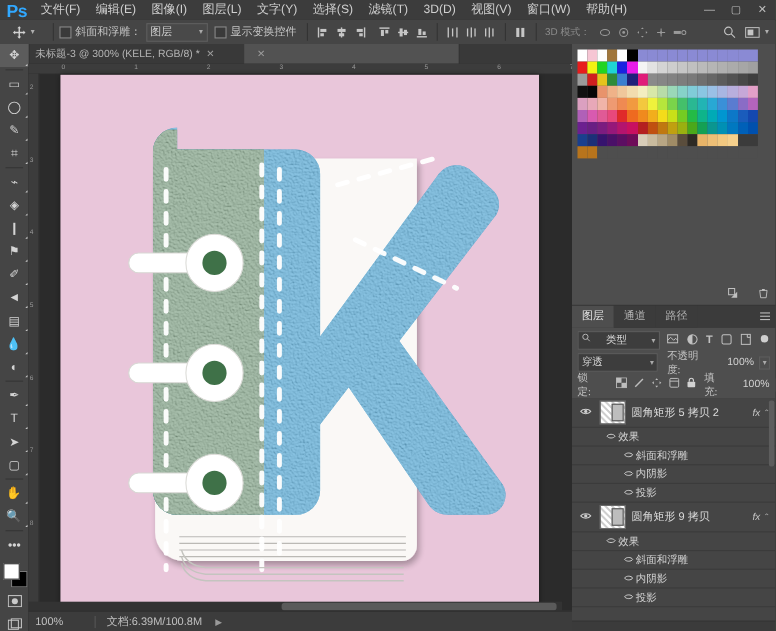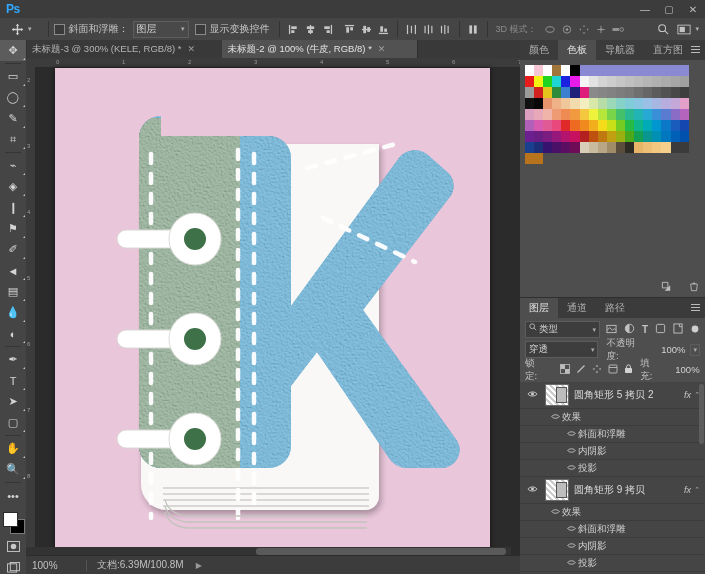--- a/index.html
+++ b/index.html
@@ -5,21 +5,21 @@
   html,body{margin:0;padding:0;background:#3a3a3a;}
   body{width:705px;height:574px;overflow:hidden;
        font-family:"Liberation Sans","DejaVu Sans",sans-serif;
        font-size:11px;color:#c8c8c8;-webkit-font-smoothing:antialiased;}
   .app{position:relative;width:705px;height:574px;background:#424242;}
 
   
   .titlebar{position:absolute;left:0;top:0;width:705px;height:18px;
             background:#3c3c3c;border-bottom:1px solid #2c2c2c;}
   .ps-logo{position:absolute;left:6px;top:2px;width:20px;height:14px;
-           color:#31a8ff;font-weight:bold;font-size:12px;letter-spacing:-.5px;}
+           color:#31a8ff;font-weight:bold;font-size:16px;letter-spacing:-.5px;}
   .menubar{position:absolute;left:30px;top:0;height:18px;display:flex;align-items:center;}
   .menu-item{padding:0 7px;line-height:18px;font-size:11px;color:#cfcfcf;cursor:default;white-space:nowrap;}
   .wincontrols{position:absolute;right:0;top:0;height:18px;display:flex;}
   .wbtn{width:24px;height:18px;display:flex;align-items:center;justify-content:center;
         font-size:10px;color:#bdbdbd;}
 
   
   .optbar{position:absolute;left:0;top:18px;width:705px;height:22px;
           background:#454545;border-bottom:1px solid #2f2f2f;
           display:flex;align-items:center;}
@@ -124,20 +124,33 @@
   .efx.sub{padding-left:44px;}
   .lscroll{position:absolute;right:1px;top:2px;width:5px;height:60px;background:#5d5d5d;border-radius:2px;}
 </style>
 </head>
 <body>
 
 <div class="app">
 
   <div class="titlebar">
     <div class="ps-logo">Ps</div>
+    <div class="menubar" id="menubar">
+        <div class="menu-item">文件(F)</div>
+        <div class="menu-item">编辑(E)</div>
+        <div class="menu-item">图像(I)</div>
+        <div class="menu-item">图层(L)</div>
+        <div class="menu-item">文字(Y)</div>
+        <div class="menu-item">选择(S)</div>
+        <div class="menu-item">滤镜(T)</div>
+        <div class="menu-item">3D(D)</div>
+        <div class="menu-item">视图(V)</div>
+        <div class="menu-item">窗口(W)</div>
+        <div class="menu-item">帮助(H)</div>
+      </div>
     <div class="wincontrols">
       <div class="wbtn">—</div>
       <div class="wbtn">▢</div>
       <div class="wbtn close">✕</div>
     </div>
   </div>
 
   <div class="optbar">
     <div style="width:6px"></div>
     <div class="obar-tool">
@@ -273,21 +286,20 @@
       </div>
     <div class="chev" style="font-size:7px;color:#b0b0b0;padding-right:6px">▾</div>
   </div>
 
   <div class="tabbar" id="tabbar">
       <div class="dtab" style="left: 0px; width: 195.6px;">
         <span>未标题-3 @ 300% (KELE, RGB/8) *</span>
         <span class="x">✕</span>
       </div>
       <div class="dtab active" style="left: 195.6px; width: 183.2px;">
-        <span>未标题-2 @ 100% (牛皮, RGB/8) *</span>
         <span class="x">✕</span>
       </div>
     </div>
 
   <div class="toolbar" id="toolbar">
       <div class="tool sel">
         <span style="font-size: 11px; color: rgb(212, 212, 212);">✥</span>
         <span class="crn"></span>
       </div>
       <div class="tsep"></div>
@@ -500,31 +512,20 @@
   <div class="statusbar">
     <div class="st-zoom">100%</div>
     <div class="st-sep"></div>
     <div class="st-doc">文档:6.39M/100.8M</div>
     <div class="st-arrow">▶</div>
   </div>
 
   <div class="rightdock">
 
     <div class="panel">
-      <div class="ptabrow" id="colortabs">
-        <div class="ptab">颜色</div>
-          <div class="ptab active">色板</div>
-          <div class="ptab">导航器</div>
-          <div class="ptab">直方图</div>
-          <div class="pmenu">
-            <i></i>
-            <i></i>
-            <i></i>
-          </div>
-      </div>
       <div class="swatch-body">
         <div class="swgrid" id="swgrid">
             <i style="background: rgb(255, 255, 255);"></i>
             <i style="background: rgb(246, 198, 212);"></i>
             <i style="background: rgb(253, 253, 253);"></i>
             <i style="background: rgb(160, 118, 58);"></i>
             <i style="background: rgb(254, 254, 254);"></i>
             <i style="background: rgb(0, 0, 0);"></i>
             <i style="background: rgb(138, 138, 212);"></i>
             <i style="background: rgb(138, 138, 212);"></i>
@@ -708,21 +709,21 @@
           <div class="pmenu">
             <i></i>
             <i></i>
             <i></i>
           </div>
       </div>
 
       <div class="layer-ctrl">
         <div class="lrow">
           <span class="lsel" style="width:72px">
-            <span style="display:flex;align-items:flex-start;gap:2px">
+            <span style="display:flex;align-items:flex-start;gap:14px">
               <svg width="8" height="8" viewBox="0 0 10 10">
                   <circle cx="4" cy="4" r="3" fill="none" stroke="#c6c6c6" stroke-width="1"></circle>
                   <path d="M6.2 6.2L9 9" stroke="#c6c6c6" stroke-width="1"></path>
                 </svg>
               <span>类型</span>
             </span>
               <span class="car" style="font-size:7px;color:#aaa">▾</span>
           </span>
           <span class="licons">
             <span><svg width="11" height="10" viewBox="0 0 12 11">

